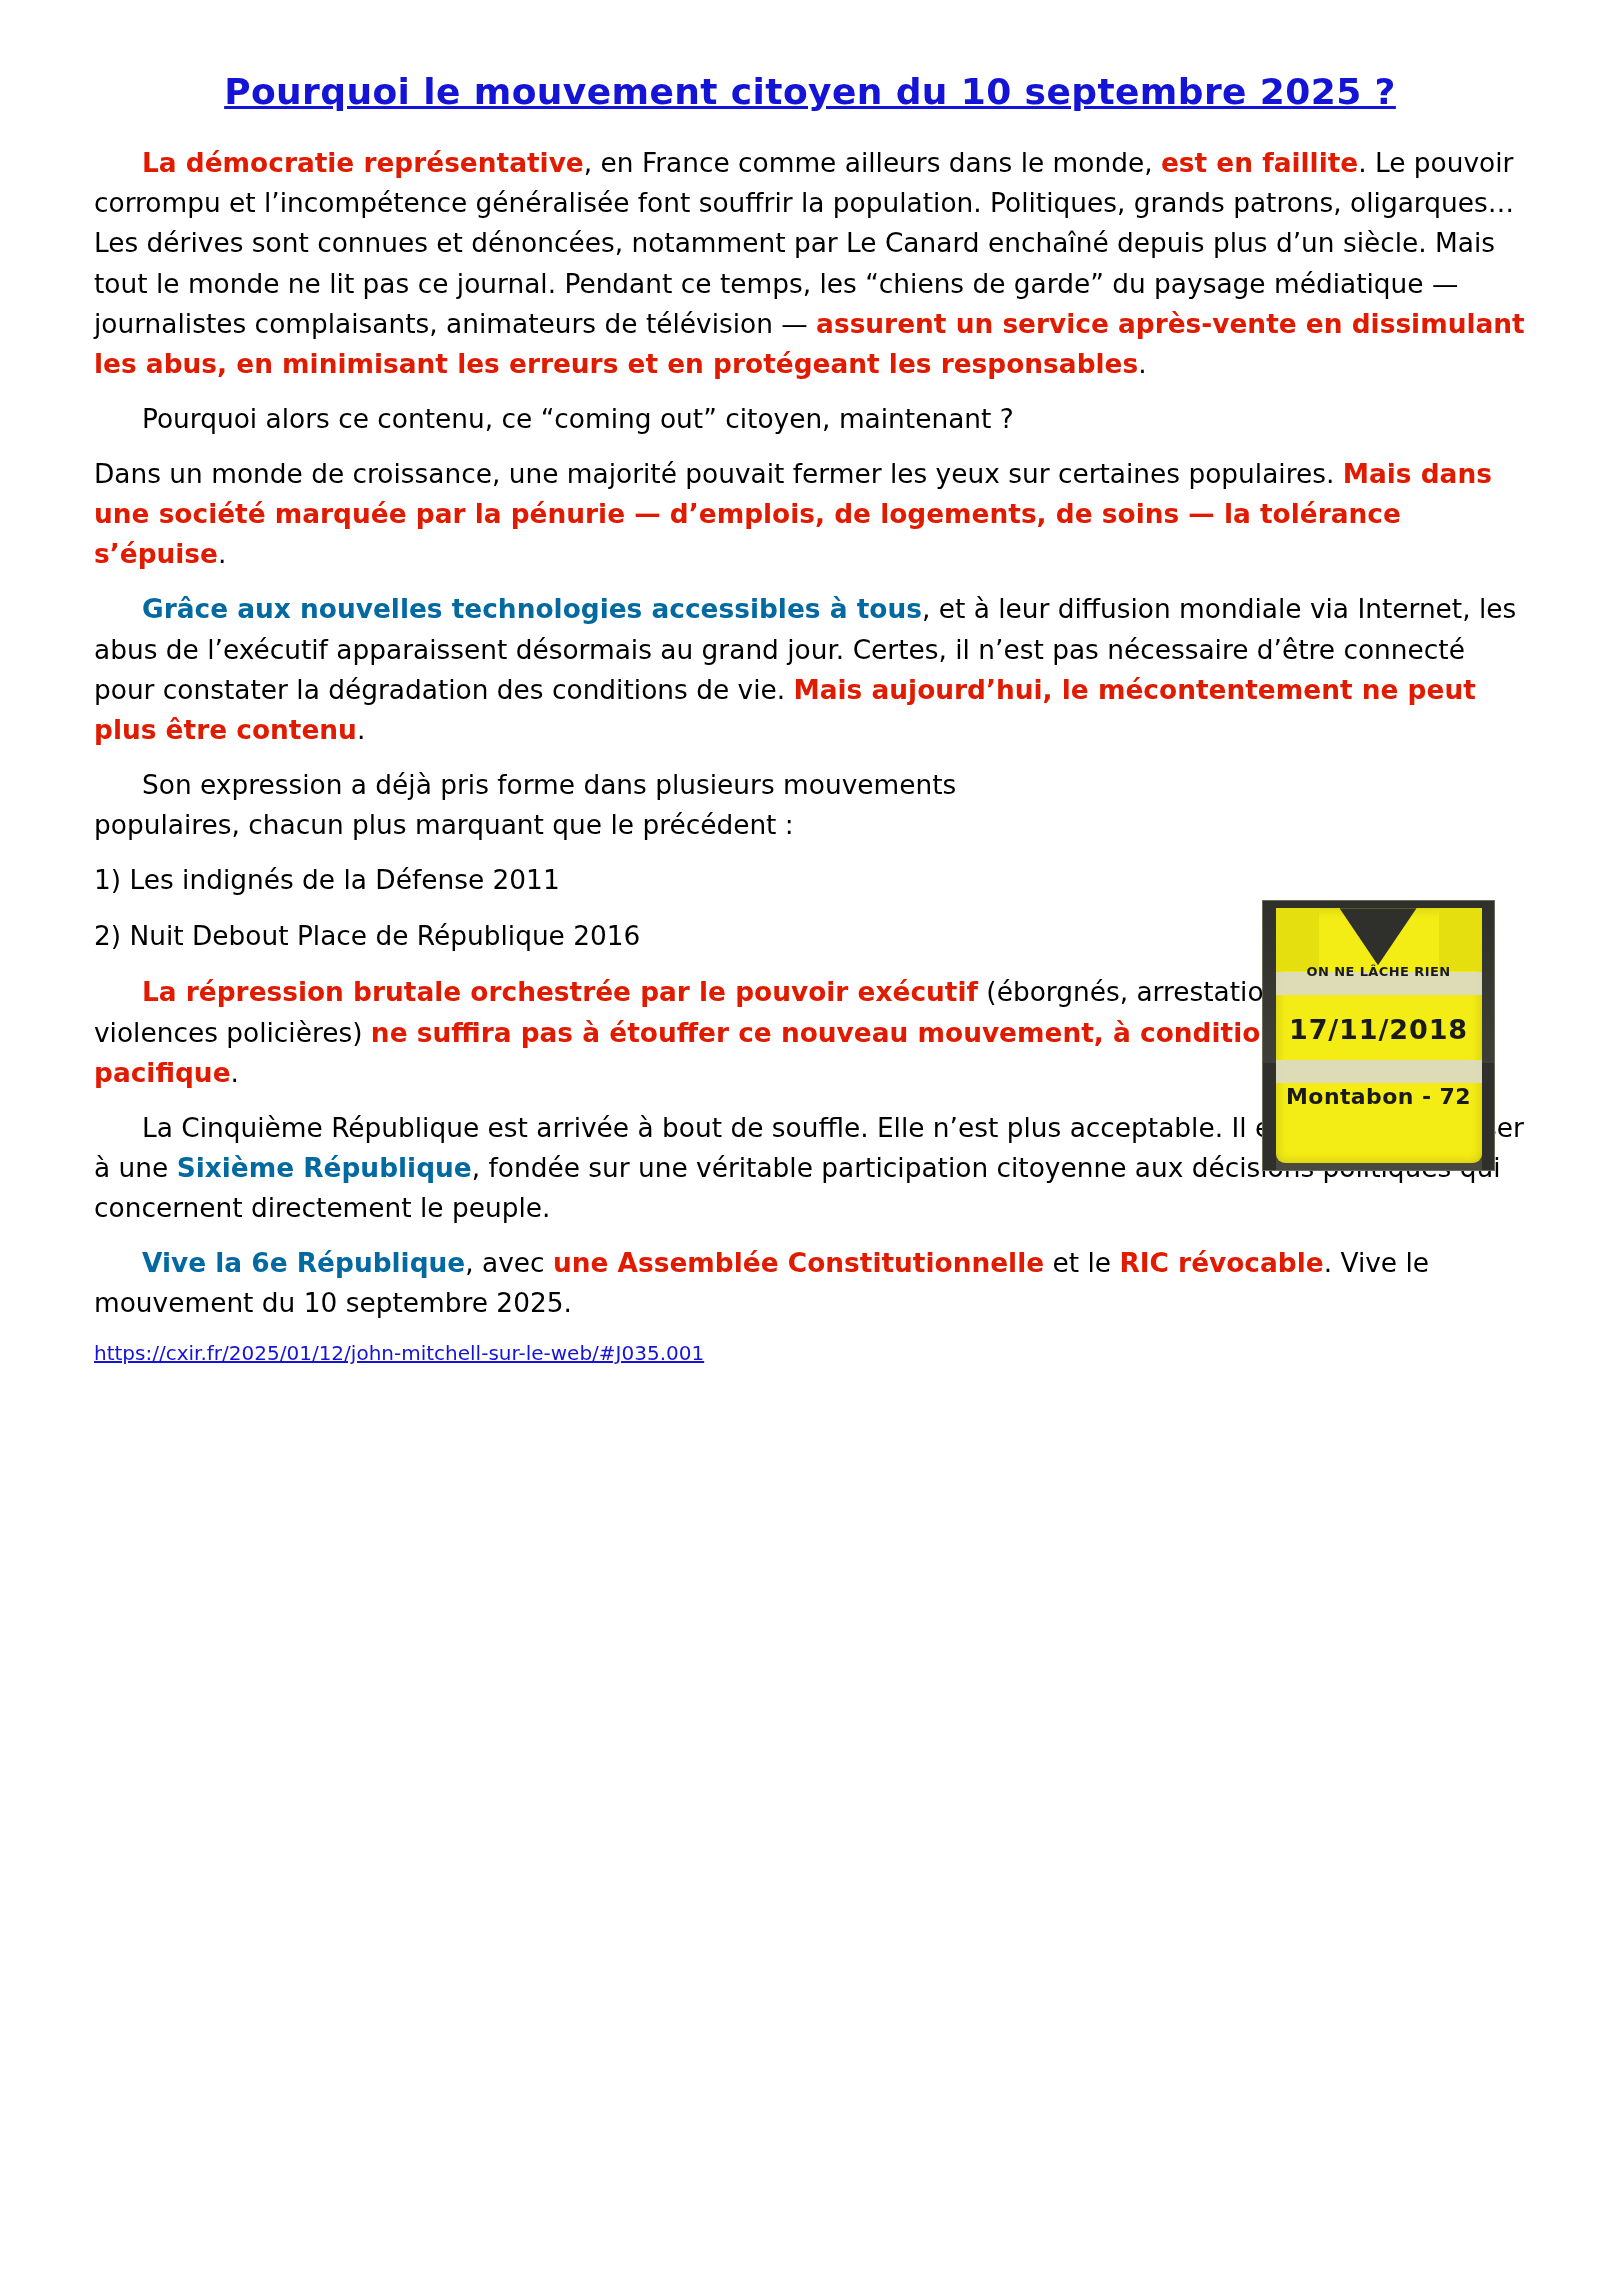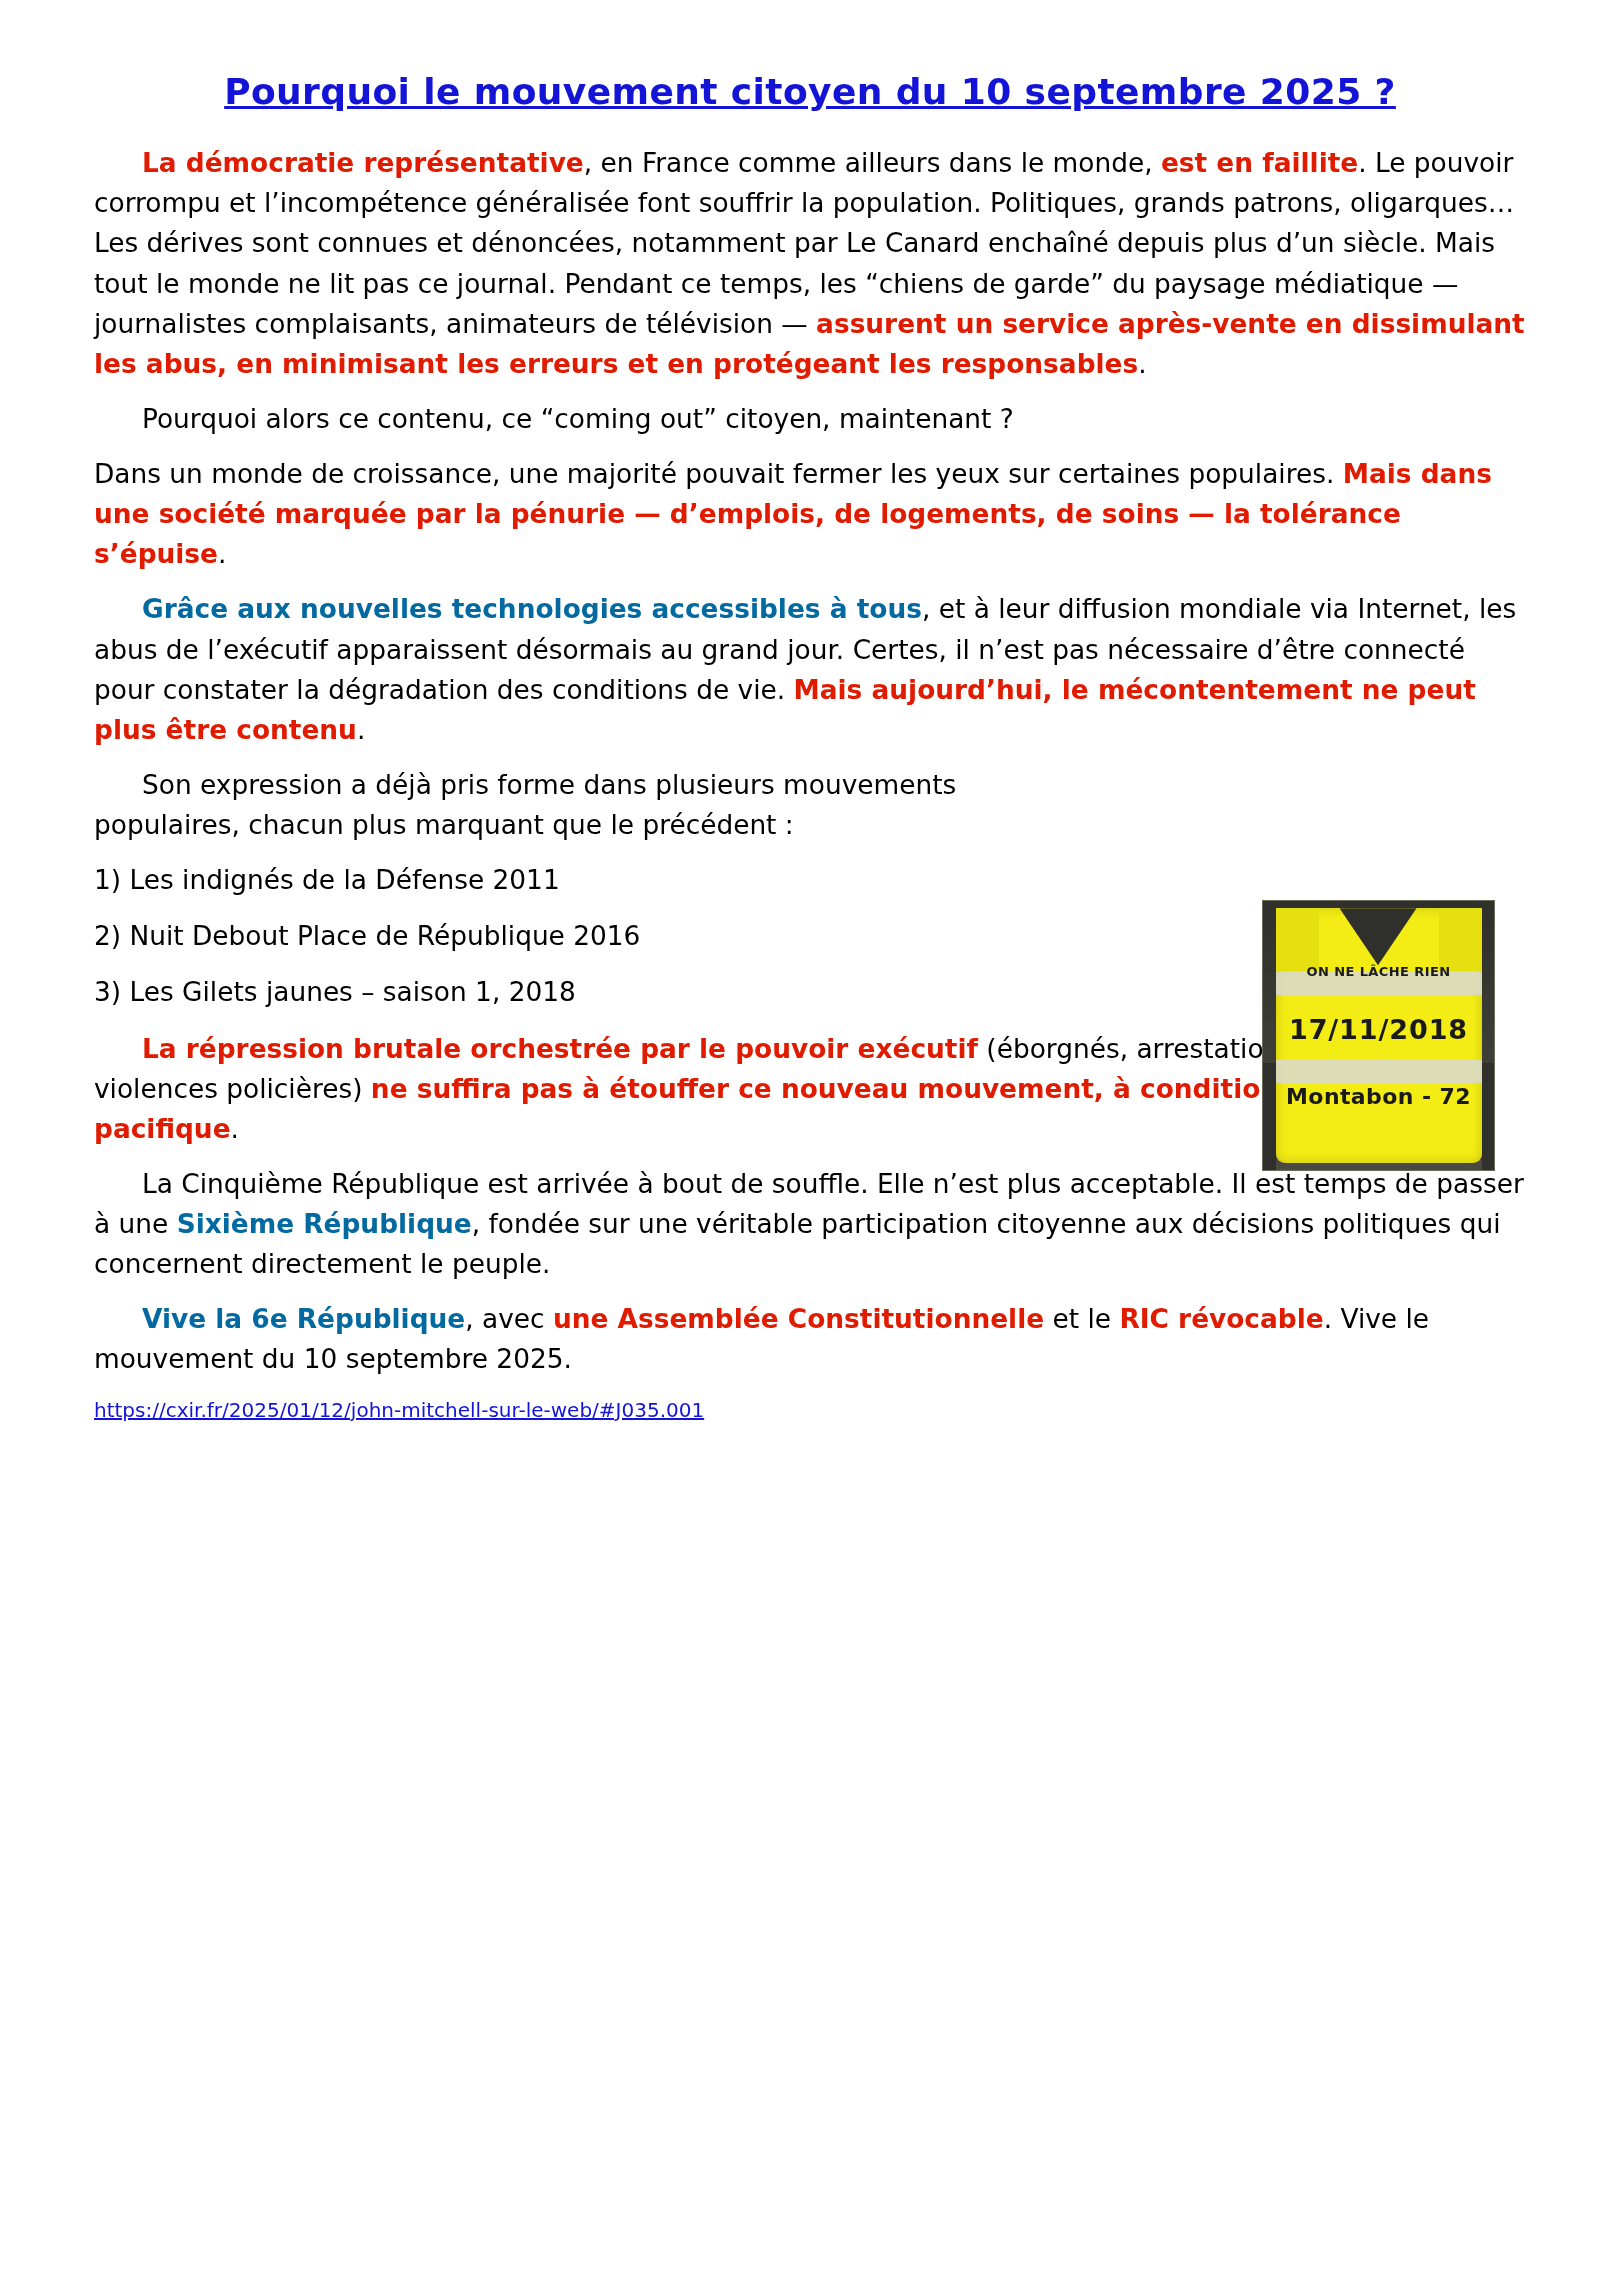--- a/index.html
+++ b/index.html
@@ -172,21 +172,20 @@
     <div class="vest-side vest-sideL"></div>
     <div class="vest-side vest-sideR"></div>
   </div>
 
   <p class="para indent float-block">
     <span>Son expression a déjà pris forme dans plusieurs mouvements populaires, chacun plus marquant que le précédent :</span>
   </p>
 
   <p class="list-item float-block">1) Les indignés de la Défense 2011</p>
   <p class="list-item float-block">2) Nuit Debout Place de République 2016</p>
-  <p class="list-item float-block">3) Les Gilets jaunes – saison 1, 2018</p>
 
   <p class="para indent">
     <span class="red">La répression brutale orchestrée par le pouvoir exécutif</span><span> (éborgnés, arrestations abusives, violences policières) </span><span class="red">ne suffira pas à étouffer ce nouveau mouvement, à condition qu’il reste pacifique</span><span>.</span>
   </p>
 
   <p class="para indent">
     <span>La Cinquième République est arrivée à bout de souffle. Elle n’est plus acceptable. Il est temps de passer à une </span><span class="blue">Sixième République</span><span>, fondée sur une véritable participation citoyenne aux décisions politiques qui concernent directement le peuple.</span>
   </p>
 
   <p class="para indent">

